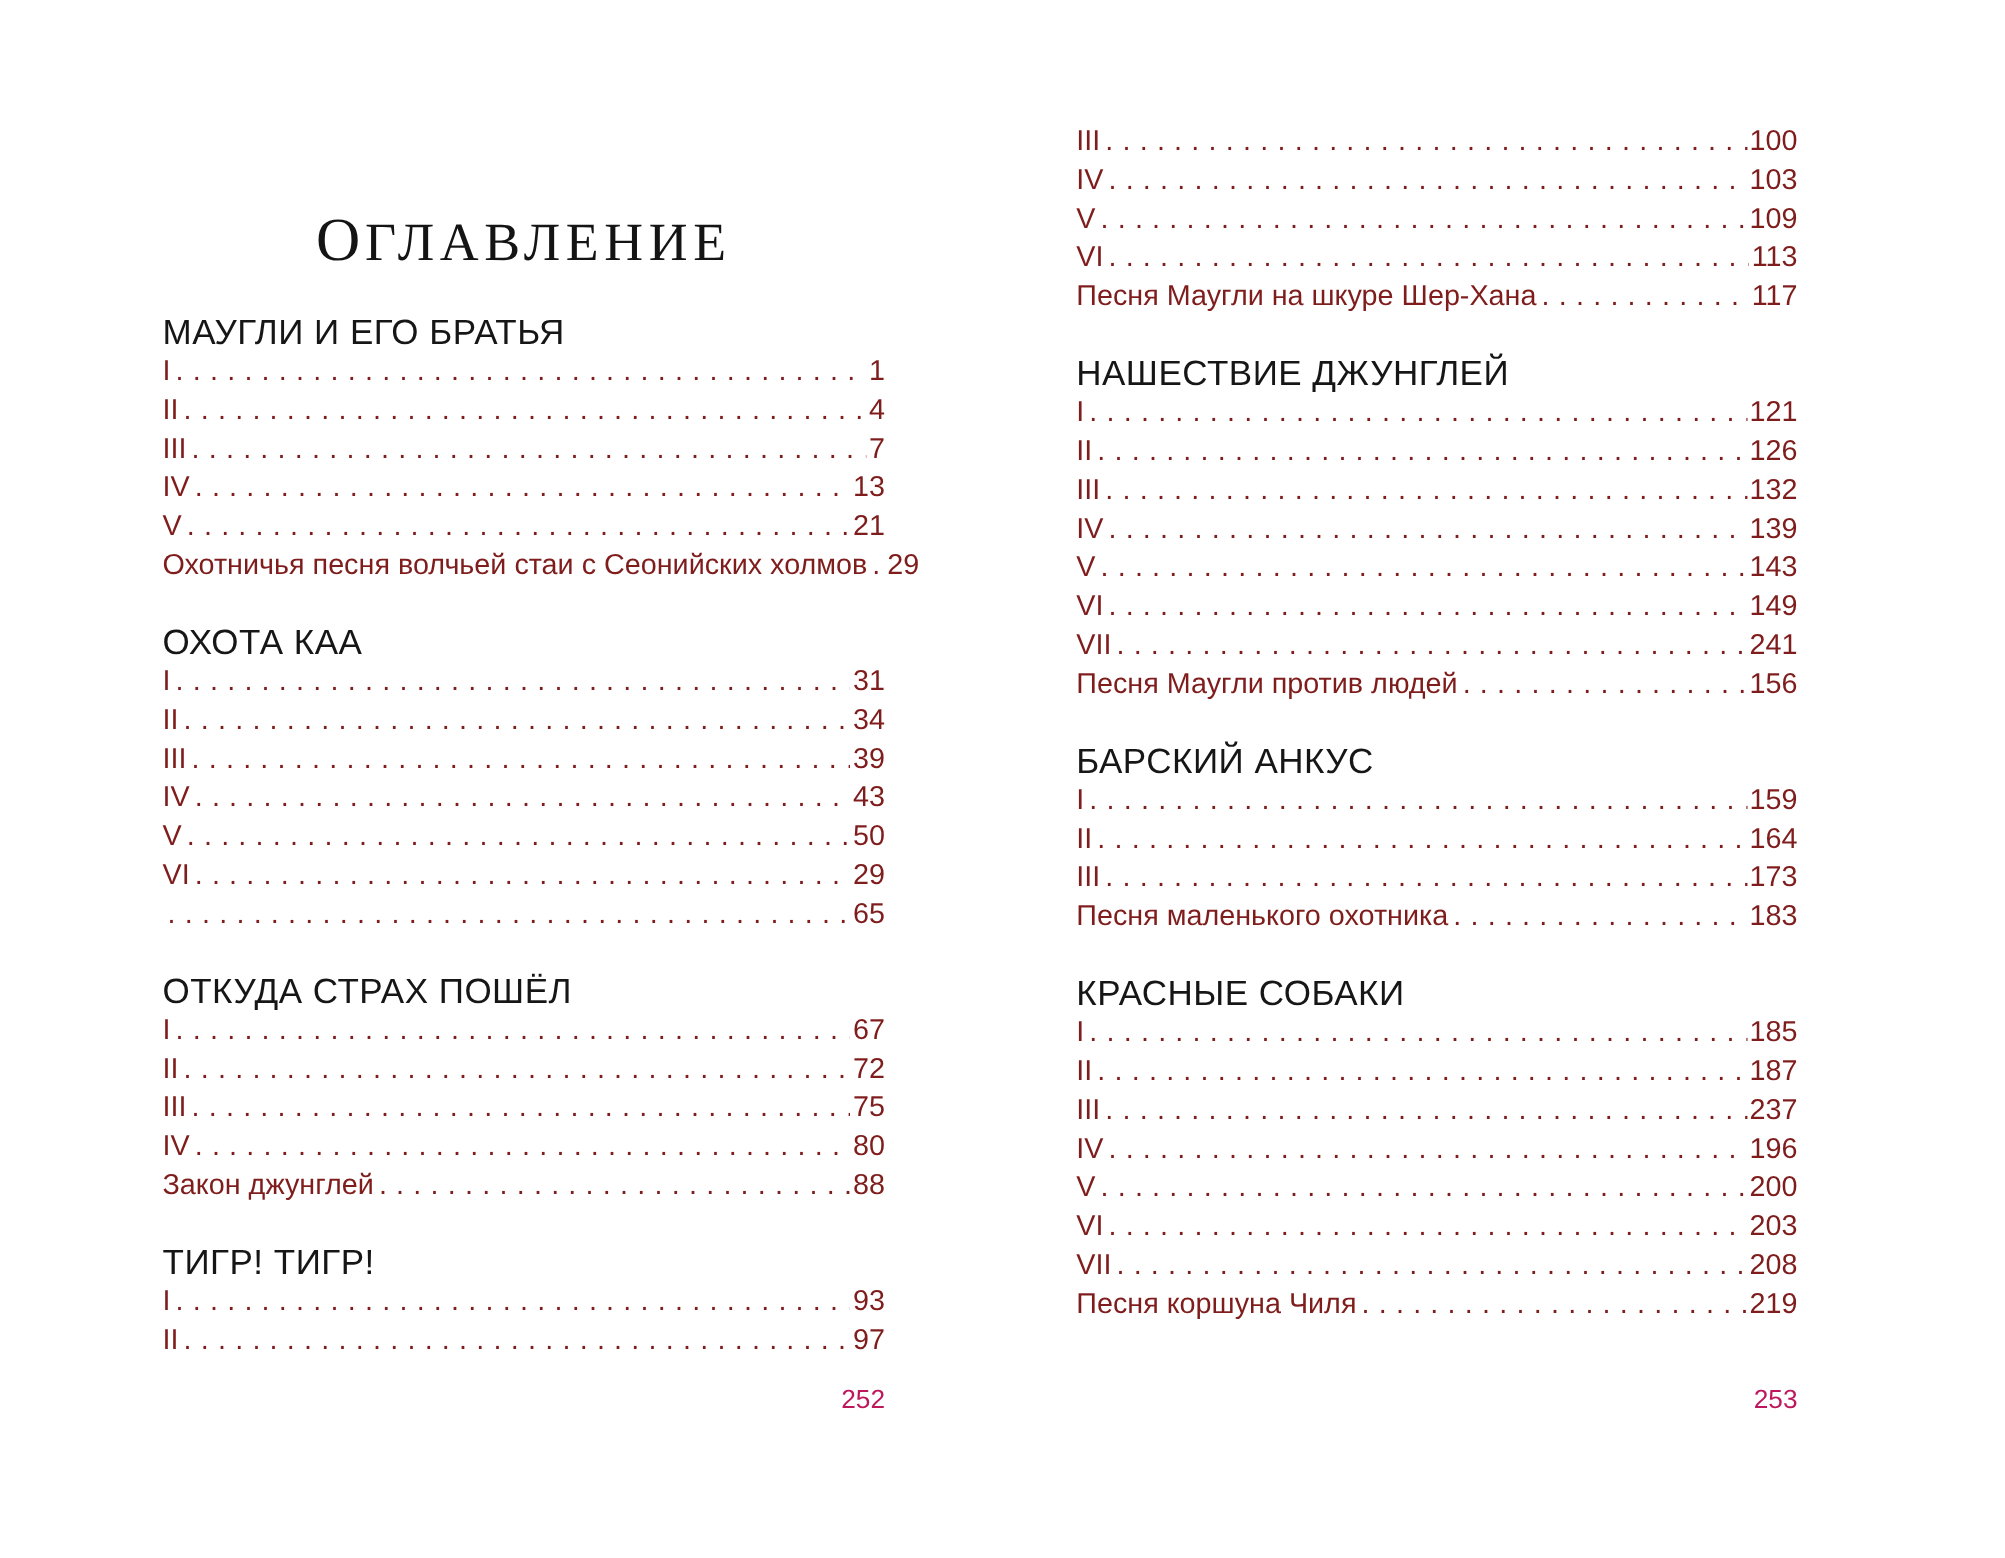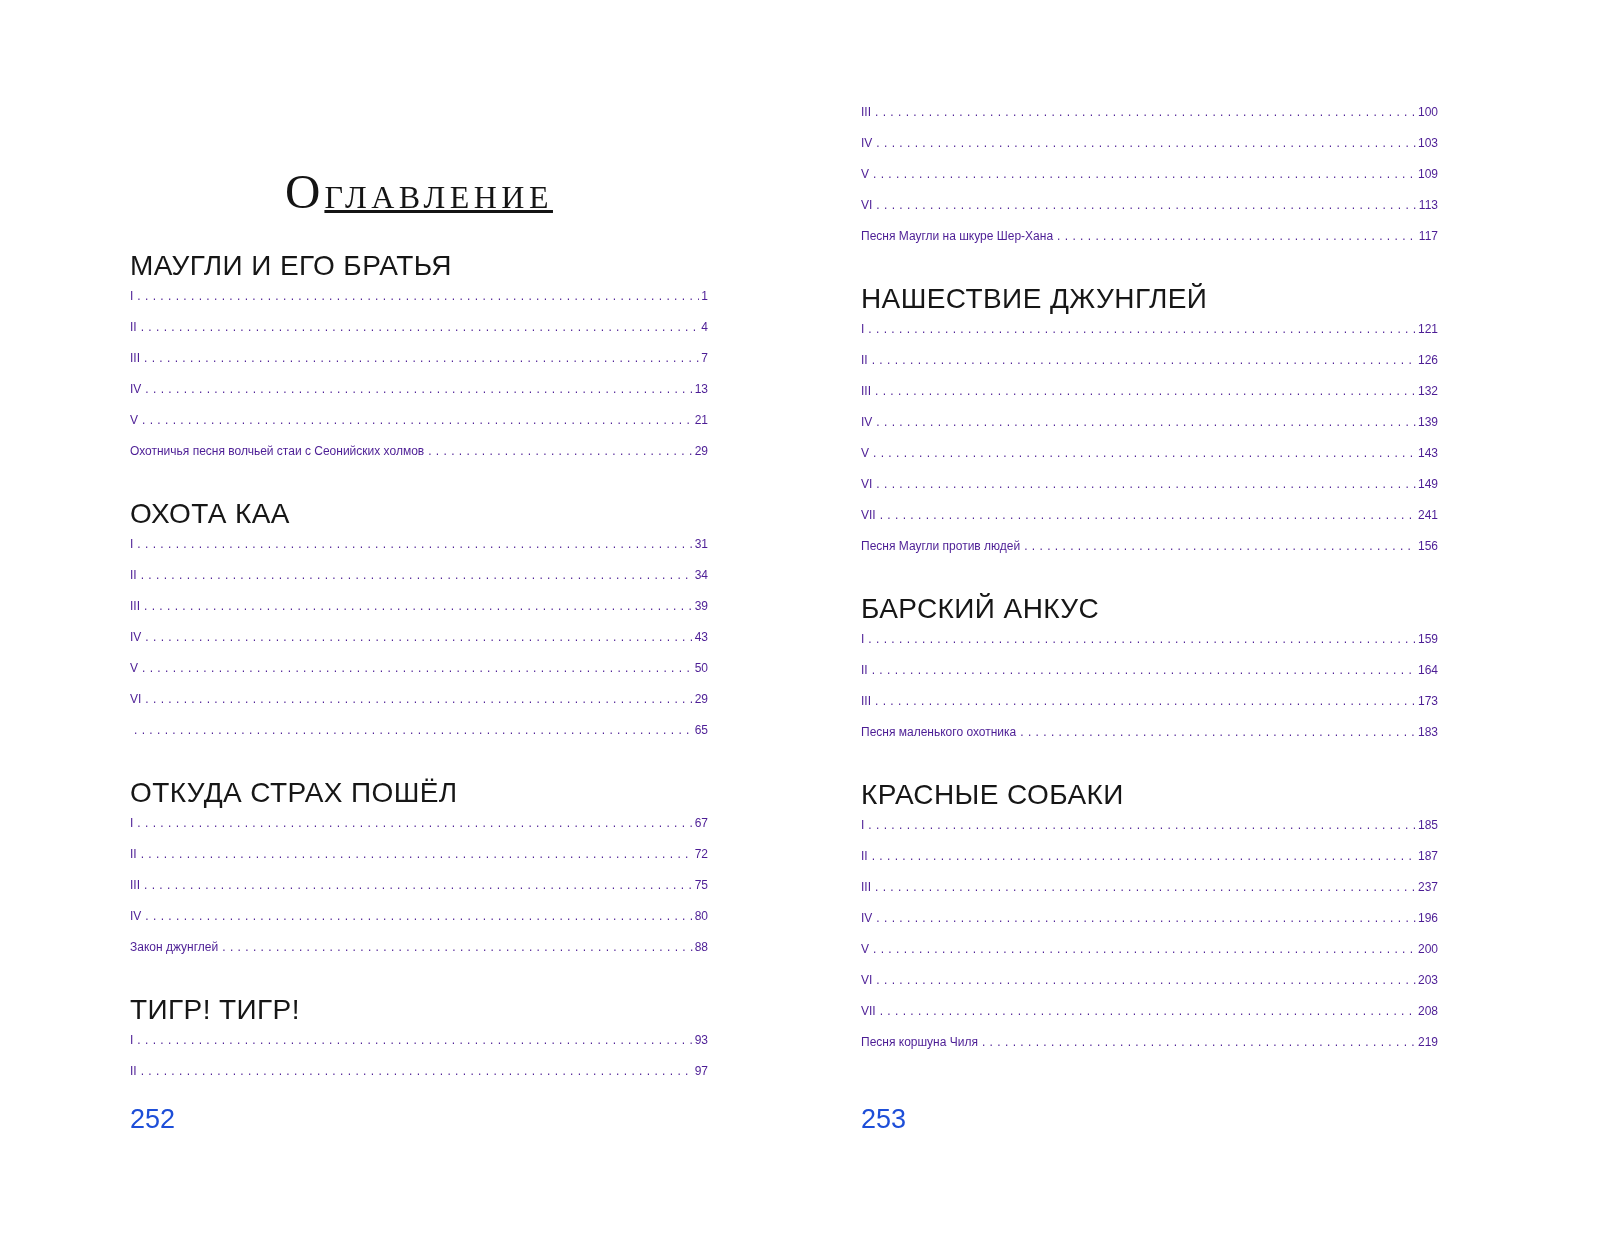--- a/index.html
+++ b/index.html
@@ -30,69 +30,68 @@
     font-family: "Liberation Serif", serif;
     color: #141414;
     line-height: 52px;
     white-space: nowrap;
   }
   .toc-title .initial {
     font-size: 49px;
     letter-spacing: 4px;
   }
   .toc-title .rest {
-    font-size: 32px;
+    font-size: 43px;
     letter-spacing: 4.5px;
-    text-decoration: underline;
   }
 
   .sections { display: block; }
   #left-col  .sections { margin-top: 32px; }
   #right-col .sections { margin-top: 97px; }
 
   .section { margin-top: 31px; }
   .sections .section:first-child { margin-top: 0; }
 
   .section-header {
     font-size: 28px;
     line-height: 31px;
     letter-spacing: 0.4px;
     white-space: nowrap;
     color: #161616;
   }
 
   .entry {
     display: flex;
     align-items: flex-end;
-    font-size: 12px;
+    font-size: 23px;
     line-height: 31px;
-    color: #4c1d95;
+    color: #7f1d1d;
   }
   .entry-label { white-space: nowrap; flex: 0 0 auto; }
   .dot-leader {
     flex: 1 1 auto;
     overflow: hidden;
     white-space: nowrap;
     margin: 0 2px 0 4px;
     min-width: 10px;
   }
   .dot-leader::before {
     content: ". . . . . . . . . . . . . . . . . . . . . . . . . . . . . . . . . . . . . . . . . . . . . . . . . . . . . . . . . . . . . . . . . . . . . . . . . . . . . . . . . . . . . . . . . . . . . . . . . . . . . . . . . . . . . . . .";
     letter-spacing: 0.5px;
   }
   .entry-page { white-space: nowrap; flex: 0 0 auto; }
 
   .folio {
     position: absolute;
     top: 1104px;
     width: 100%;
-    text-align: left;
-    font-size: 27px;
+    text-align: right;
+    font-size: 21px;
     line-height: 31px;
-    color: #1d4ed8;
+    color: #be185d;
   }
   #left-folio  { left: 130px; width: 578px; }
   #right-folio { left: 861px; width: 577px; }
 </style>
 </head>
 <body>
 
 <div class="page-col" id="left-col">
   <div class="toc-title">
     <span class="initial">О</span><span class="rest">ГЛАВЛЕНИЕ</span>

